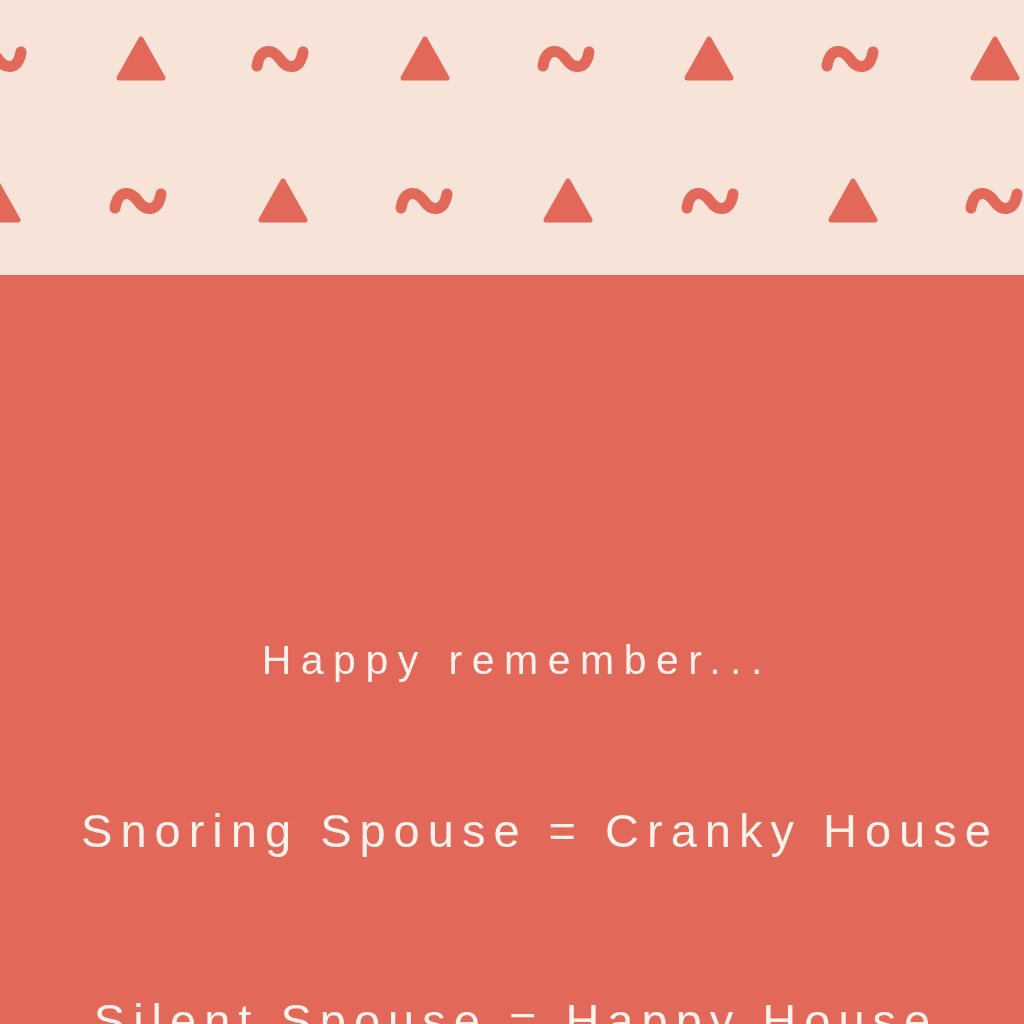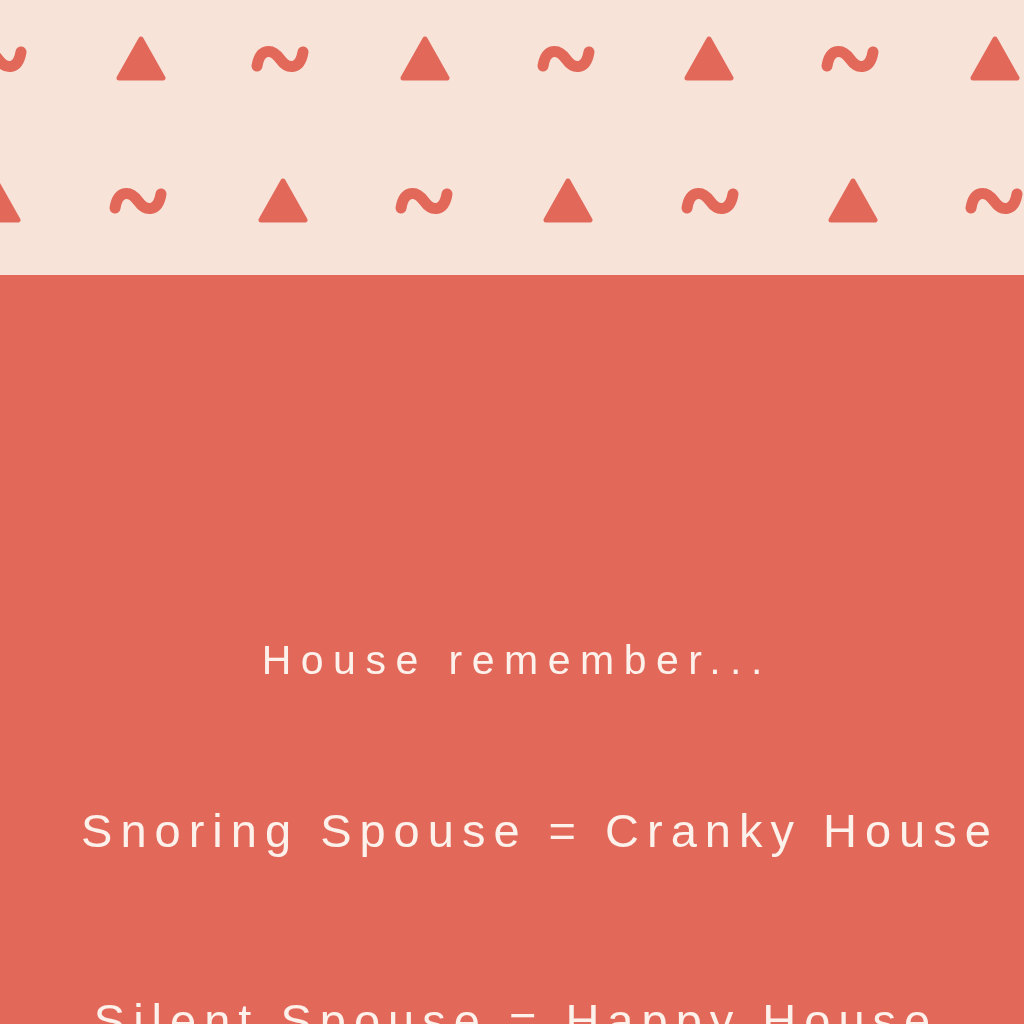--- a/index.html
+++ b/index.html
@@ -181,21 +181,21 @@
         </div>
         <div class="motif" style="left: 966px;">
           <svg viewBox="0 0 56 46" xmlns="http://www.w3.org/2000/svg">
             <path d="M5 30 C 8 12, 20 12, 28 23 C 36 34, 48 34, 51 16" fill="none" stroke="#E2685A" stroke-width="11" stroke-linecap="round" stroke-linejoin="round"></path>
           </svg>
         </div>
       </div>
   </div>
 
   <div id="coral-panel">
-    <div class="quote-line" id="headline">House remember...</div>
+    <div class="quote-line" id="headline">Happy remember...</div>
 
     <div class="quote-line" id="statement-cranky">Snoring Spouse = Cranky House</div>
 
     <div class="quote-line" id="statement-happy">Silent Spouse = Happy House</div>
 
   </div>
 
 </div>
 
 </body></html>

